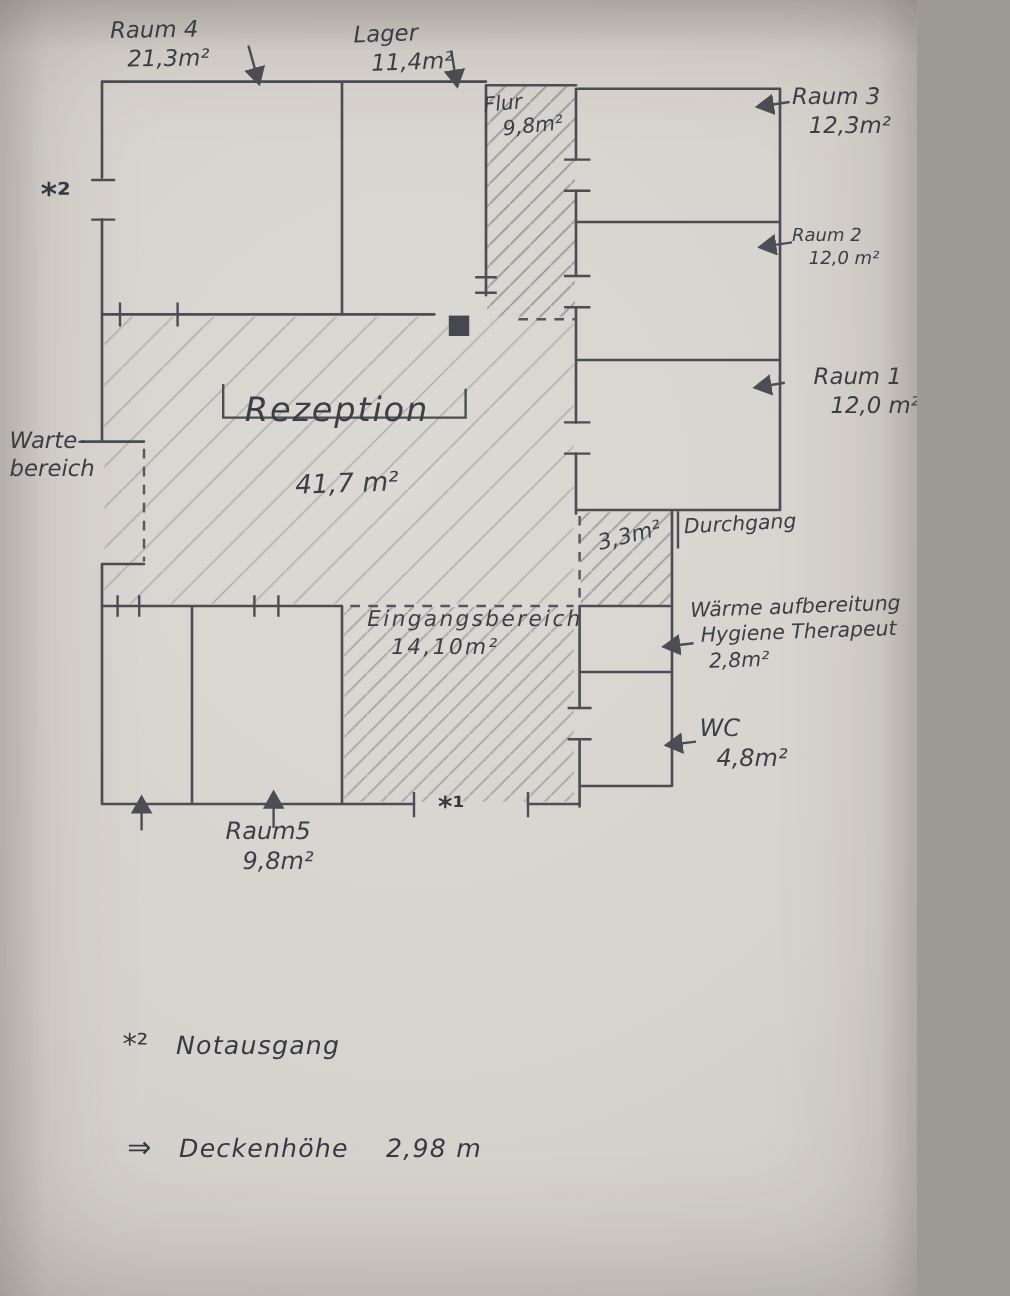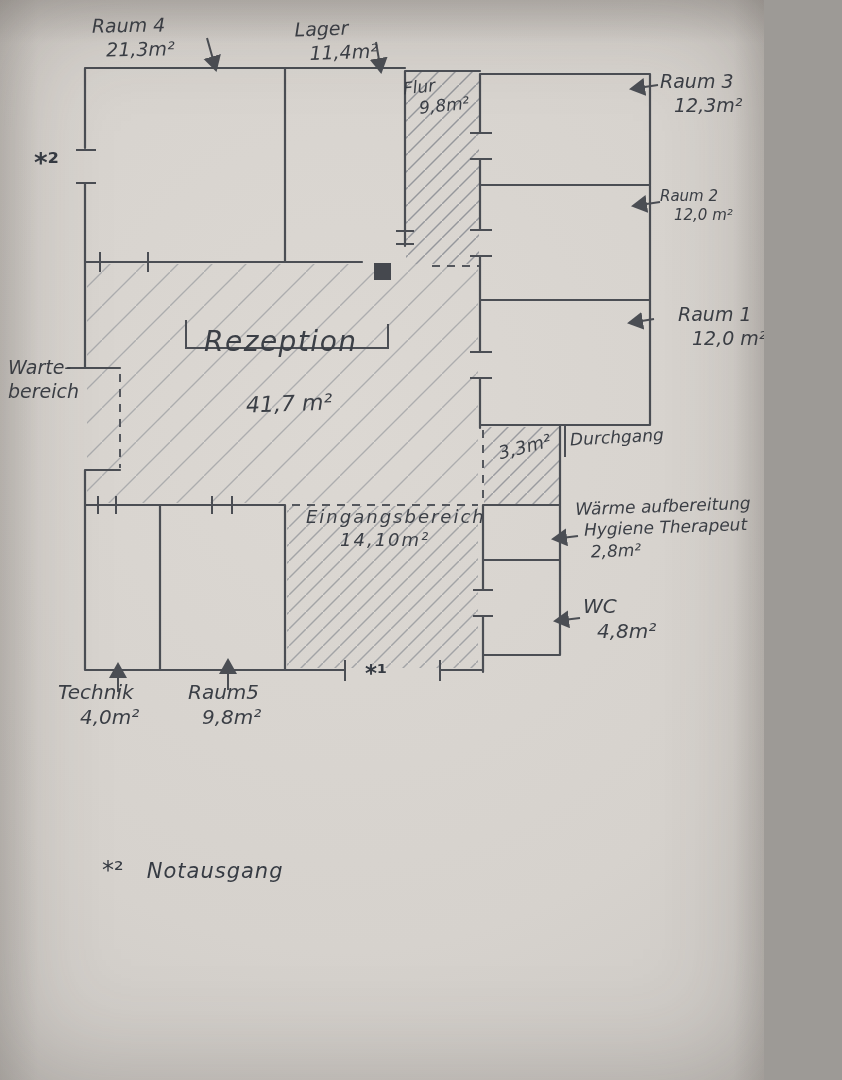--- a/index.html
+++ b/index.html
@@ -134,46 +134,47 @@
   <div class="lbl" style="left:204px;top:324px;font-size:28px;letter-spacing:1.5px">Rezeption</div>
 
   <div class="lbl" style="left:246px;top:390px;font-size:22px;transform:rotate(-2deg)">41,7 m²</div>
 
   <div class="lbl" style="left:498px;top:436px;font-size:18px;transform:rotate(-14deg)">3,3m²</div>
 
   <div class="lbl" style="left:570px;top:427px;font-size:17px;transform:rotate(-3deg)">Durchgang</div>
 
   <div class="lbl" style="left:306px;top:506px;font-size:18px;letter-spacing:2px">
     <span class="ln">Eingangsbereich</span>
-    <span class="ln ind" style="margin-left:34px">14,10m²</span>
+    <span class="ln ind" style="margin-left:20px">14,10m²</span>
   </div>
 
   <div class="lbl" style="left:576px;top:496px;font-size:17px;transform:rotate(-2deg)">
     <span class="ln">Wärme aufbereitung</span>
     <span class="ln" style="margin-left:8px">Hygiene Therapeut</span>
     <span class="ln" style="margin-left:14px">2,8m²</span>
   </div>
 
   <div class="lbl" style="left:583px;top:594px;font-size:20px">
     <span class="ln">WC</span>
     <span class="ln ind">4,8m²</span>
   </div>
 
   <div class="marker" style="left:365px;top:660px;font-size:23px">*¹</div>
 
-  <div class="lbl" style="left:58px;top:680px;font-size:20px">
-    <span class="ln">Technik</span>
-    <span class="ln" style="margin-left:22px">4,0m²</span>
-  </div>
 
   <div class="lbl" style="left:188px;top:680px;font-size:20px">
     <span class="ln">Raum5</span>
     <span class="ln ind">9,8m²</span>
   </div>
 
 
   <div class="legend-row" style="left:102px;top:856px">
     <span class="sym">*²</span>
     <span class="ltext">Notausgang</span>
   </div>
 
+  <div class="legend-row" style="left:106px;top:942px">
+    <span class="sym">⇒</span>
+    <span class="ltext">Deckenhöhe</span>
+    <span class="lval">2,98 m</span>
+  </div>
 
 </div>
 
 </body></html>

